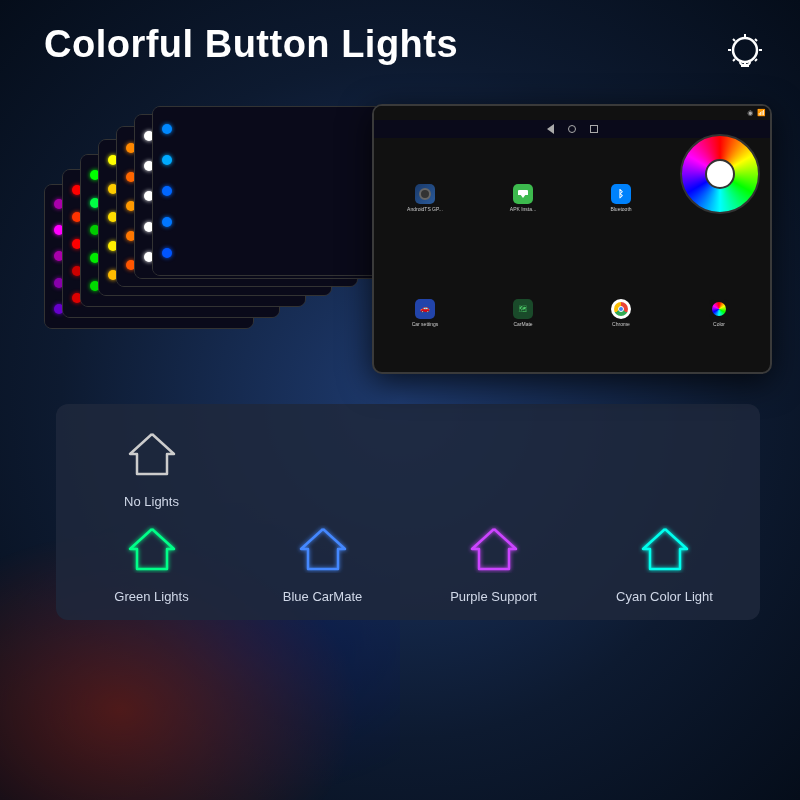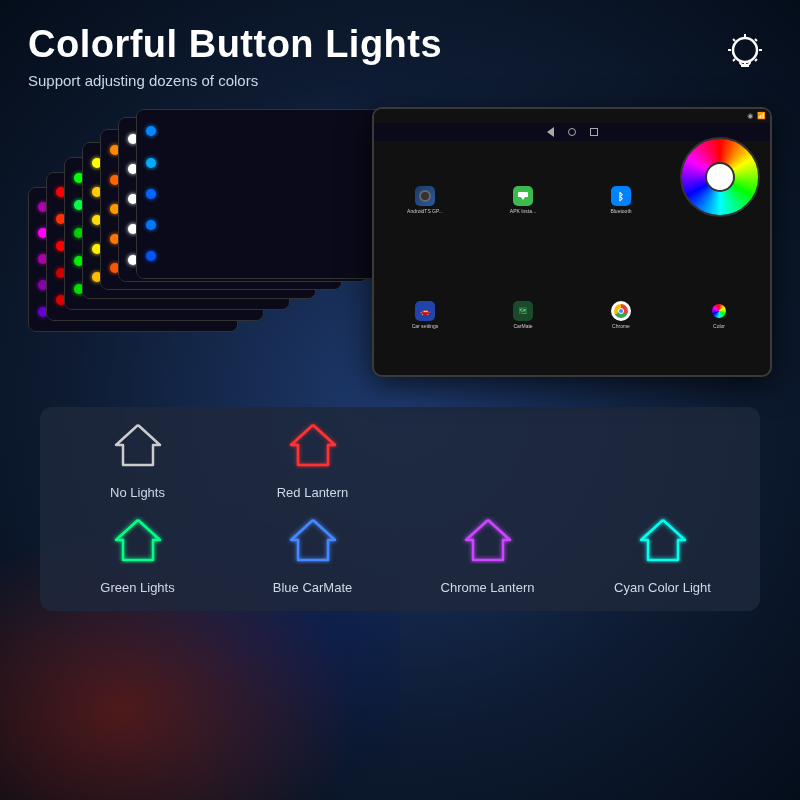--- a/index.html
+++ b/index.html
@@ -17,20 +17,21 @@
       position: absolute;
       top: 0; left: 0; right: 0; bottom: 0;
       background: radial-gradient(ellipse at center, #1e3a6e 0%, #0d1a30 60%, #050d1a 100%);
       z-index: 0;
     }
 
     .content {
       position: relative;
       z-index: 1;
       padding: 24px 28px 0 28px;
+      margin-left: 16px;
     }
 
     .header-row {
       display: flex;
       align-items: flex-start;
       justify-content: space-between;
     }
 
     .title-section {}
 
@@ -220,21 +221,21 @@
       height: 100%;
       display: flex;
       flex-direction: column;
     }
 
     
     .light-panel {
       margin: 10px 12px 0 12px;
       background: rgba(30, 40, 60, 0.85);
       border-radius: 12px;
-      padding: 8px 10px 16px 10px;
+      padding: 20px 10px 16px 10px;
     }
 
     .light-grid {
       display: grid;
       grid-template-columns: repeat(4, 1fr);
       gap: 8px 0;
     }
 
     .light-item {
       display: flex;
@@ -270,21 +271,20 @@
 
 <div style="position:absolute;bottom:0;left:0;width:400px;height:300px;z-index:0;overflow:hidden;opacity:0.35;">
   <div style="width:100%;height:100%;background:radial-gradient(ellipse at 30% 70%, #cc2200 0%, transparent 60%), radial-gradient(ellipse at 60% 50%, #001166 0%, transparent 70%);"></div>
 </div>
 
 <div class="content">
 
   <div class="header-row">
     <div class="title-section">
       <h1 class="main-title">Colorful Button Lights</h1>
-      <p class="subtitle">Support adjusting dozens of colors</p>
     </div>
     <div>
       <svg class="bulb-icon" viewBox="0 0 54 54" fill="none" xmlns="http://www.w3.org/2000/svg">
         <circle cx="27" cy="22" r="12" stroke="white" stroke-width="2.5" fill="none"></circle>
         <path d="M22 34 C22 38 32 38 32 34" stroke="white" stroke-width="2" fill="none"></path>
         <line x1="27" y1="34" x2="27" y2="38" stroke="white" stroke-width="2"></line>
         <line x1="23" y1="38" x2="31" y2="38" stroke="white" stroke-width="2"></line>
         <line x1="27" y1="6" x2="27" y2="9" stroke="white" stroke-width="2"></line>
         <line x1="10" y1="22" x2="13" y2="22" stroke="white" stroke-width="2"></line>
         <line x1="41" y1="22" x2="44" y2="22" stroke="white" stroke-width="2"></line>
@@ -474,34 +474,20 @@
 
     <div class="light-grid">
 
       <div class="light-item">
         <svg class="house-svg" viewBox="0 0 60 60" fill="none" xmlns="http://www.w3.org/2000/svg">
           <polyline points="30,10 8,30 15,30 15,50 45,50 45,30 52,30 30,10" stroke="#cccccc" stroke-width="2.5" fill="none" stroke-linejoin="round"></polyline>
         </svg>
         <span class="light-label">No Lights</span>
       </div>
 
-      <div class="light-item">
-        <svg class="house-svg" viewBox="0 0 60 60" fill="none" xmlns="http://www.w3.org/2000/svg">
-          <polyline points="30,10 8,30 15,30 15,50 45,50 45,30 52,30 30,10" stroke="#ff3333" stroke-width="2.5" fill="none" stroke-linejoin="round"></polyline>
-          <filter id="glow-red">
-              <feGaussianBlur stdDeviation="2" result="coloredBlur"></feGaussianBlur>
-              <feMerge>
-                <feMergeNode in="coloredBlur"></feMergeNode>
-                <feMergeNode in="SourceGraphic"></feMergeNode>
-              </feMerge>
-            </filter>
-          <polyline points="30,10 8,30 15,30 15,50 45,50 45,30 52,30 30,10" stroke="#ff3333" stroke-width="2.5" fill="none" stroke-linejoin="round" filter="url(#glow-red)" opacity="0.7"></polyline>
-        </svg>
-        <span class="light-label">Red Lantern</span>
-      </div>
 
 
     </div>
 
     <div class="light-grid-bottom">
 
       <div class="light-item">
         <svg class="house-svg" viewBox="0 0 60 60" fill="none" xmlns="http://www.w3.org/2000/svg">
           <filter id="glow-green">
               <feGaussianBlur stdDeviation="2" result="coloredBlur"></feGaussianBlur>
@@ -533,21 +519,21 @@
         <svg class="house-svg" viewBox="0 0 60 60" fill="none" xmlns="http://www.w3.org/2000/svg">
           <filter id="glow-purple">
               <feGaussianBlur stdDeviation="2" result="coloredBlur"></feGaussianBlur>
               <feMerge>
                 <feMergeNode in="coloredBlur"></feMergeNode>
                 <feMergeNode in="SourceGraphic"></feMergeNode>
               </feMerge>
             </filter>
           <polyline points="30,10 8,30 15,30 15,50 45,50 45,30 52,30 30,10" stroke="#cc44ff" stroke-width="2.5" fill="none" stroke-linejoin="round" filter="url(#glow-purple)"></polyline>
         </svg>
-        <span class="light-label">Chrome Lantern</span>
+        <span class="light-label">Purple Support</span>
       </div>
 
       <div class="light-item">
         <svg class="house-svg" viewBox="0 0 60 60" fill="none" xmlns="http://www.w3.org/2000/svg">
           <filter id="glow-cyan">
               <feGaussianBlur stdDeviation="2" result="coloredBlur"></feGaussianBlur>
               <feMerge>
                 <feMergeNode in="coloredBlur"></feMergeNode>
                 <feMergeNode in="SourceGraphic"></feMergeNode>
               </feMerge>

